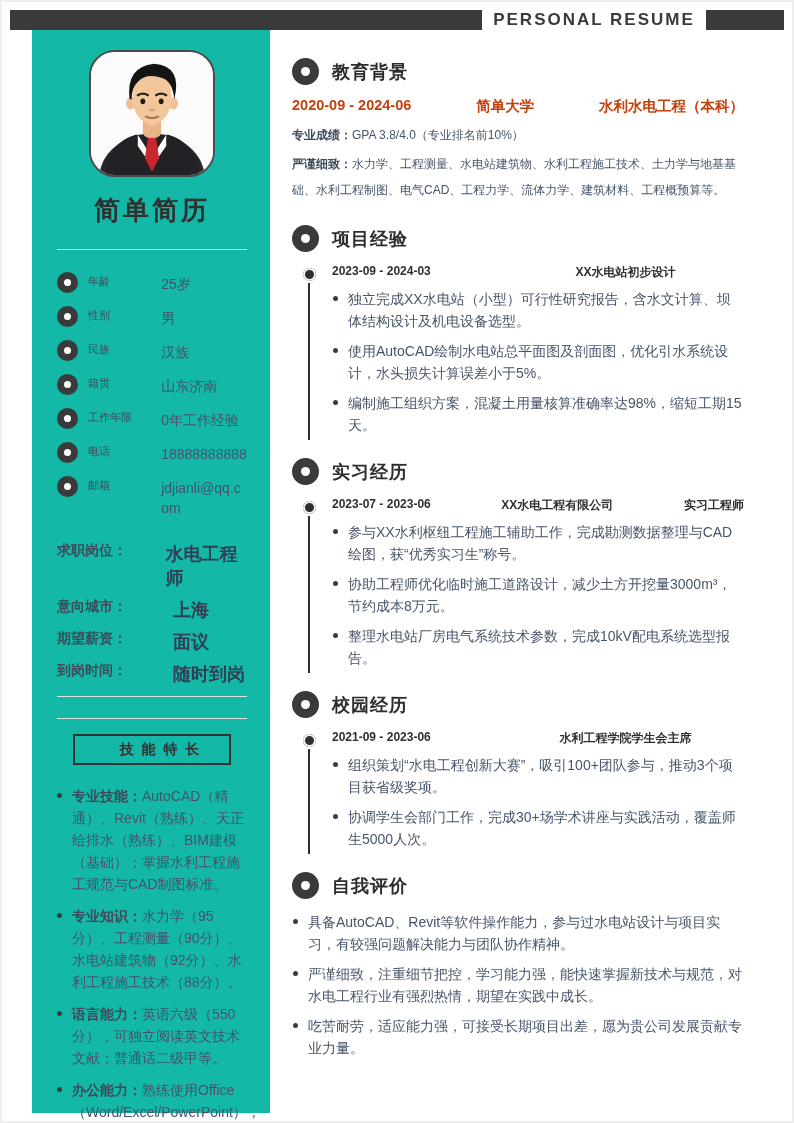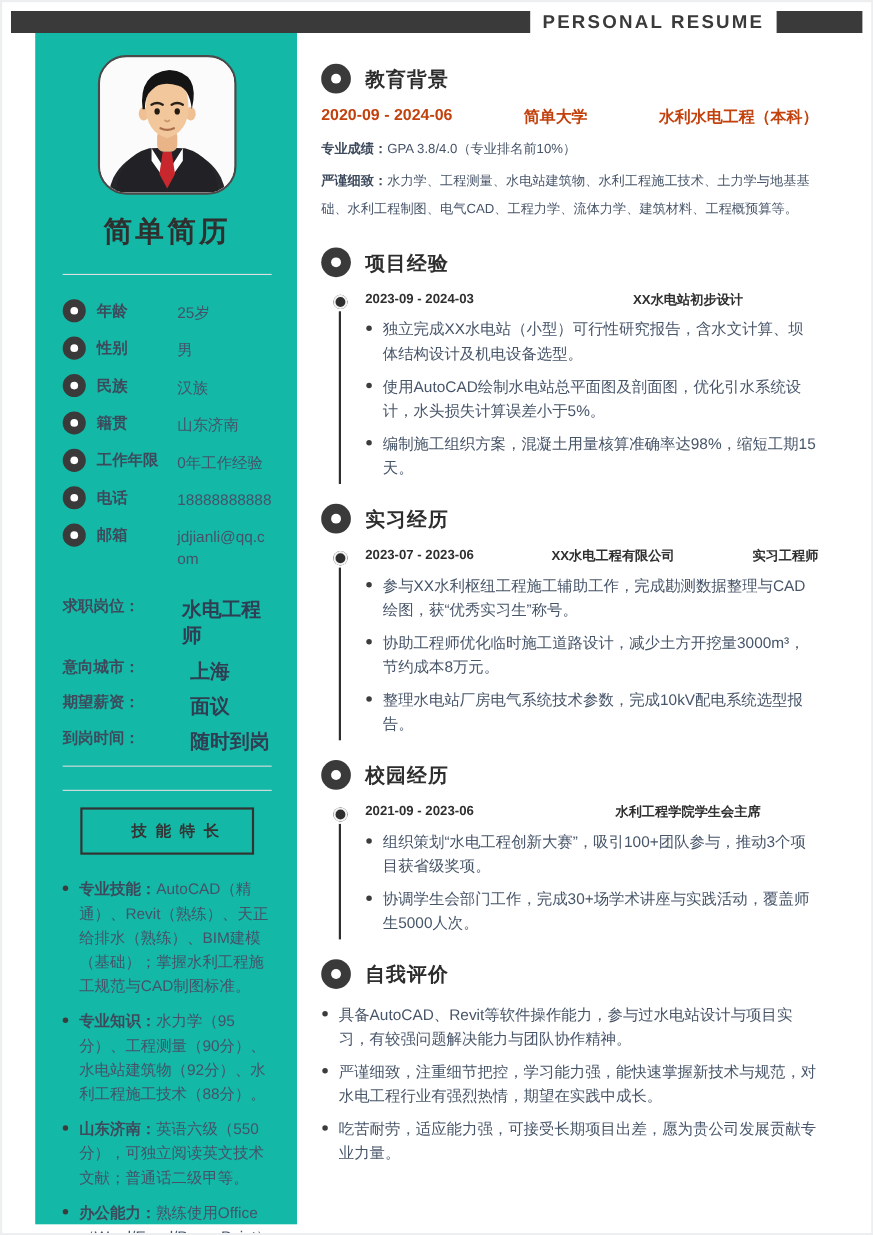--- a/index.html
+++ b/index.html
@@ -23,32 +23,32 @@
   .name{ text-align:center; font-size:26px; font-weight:bold; color:#2f2f2f;
          letter-spacing:3px; margin-top:16px; }
   .divider{ height:1px; background:#dcdee1; margin-top:21px; }
 
   .info-list{ margin-top:22px; }
   .info-row{ display:flex; align-items:flex-start; margin-bottom:12px; }
   .donut{ flex:0 0 21px; width:21px; height:21px; border-radius:50%; background:#3a3a3a;
           position:relative; margin-right:10px; }
   .donut::after{ content:''; position:absolute; left:7px; top:7px; width:7px; height:7px;
                  border-radius:50%; background:#fff; }
-  .info-label{ width:75px; font-size:14px; font-weight:bold; color:#3d4a5c; padding-top:2px; }
+  .info-label{ width:75px; font-size:11px; font-weight:normal; color:#3d4a5c; padding-top:2px; }
   .info-value{ width:88px; font-size:14px; color:#44536a; padding-top:2px;
                word-break:break-all; line-height:20px; }
 
   .intent{ margin-top:24px; }
   .intent-row{ display:flex; margin-bottom:8px; }
   .intent-label{ width:82px; font-size:14px; font-weight:bold; color:#3d4a5c; }
   .intent-value{ font-size:18px; font-weight:bold; color:#2f3e52;margin-left:34px; }
 
   .divider2{ height:1px; background:#dcdee1; margin-top:10px; }
   .divider3{ height:1px; background:#dcdee1; margin-top:21px; }
-  .skills-box{ width:158px; height:43px; margin:15px auto 0; border:2px solid #333;
+  .skills-box{ width:158px; height:31px; margin:15px auto 0; border:2px solid #333;
                display:flex; align-items:center; justify-content:center;padding-left:17px; }
   .skills-box span{ font-size:14px; font-weight:bold; color:#333; letter-spacing:2px; }
   .skills-list{ list-style:none; margin-top:20px; }
   .skills-list li{ position:relative; padding-left:15px; margin-bottom:10px;
                    font-size:14px; line-height:22px; color:#44536a; }
   .skills-list li::before{ content:''; position:absolute; left:0; top:8px; width:5px; height:5px;
                            border-radius:50%; background:#3c3c3c; }
   .skills-list b{ color:#3d4a5c; }
 
   
@@ -177,21 +177,21 @@
     <div class="divider2"></div>
     <div class="divider3"></div>
 
     <div class="skills-box">
       <span>技 能 特 长</span>
     </div>
 
     <ul class="skills-list">
       <li><b>专业技能：</b><span>AutoCAD（精通）、Revit（熟练）、天正给排水（熟练）、BIM建模（基础）；掌握水利工程施工规范与CAD制图标准。</span></li>
       <li><b>专业知识：</b><span>水力学（95分）、工程测量（90分）、水电站建筑物（92分）、水利工程施工技术（88分）。</span></li>
-      <li><b>山东济南：</b><span>英语六级（550分），可独立阅读英文技术文献；普通话二级甲等。</span></li>
+      <li><b>语言能力：</b><span>英语六级（550分），可独立阅读英文技术文献；普通话二级甲等。</span></li>
       <li><b>办公能力：</b><span>熟练使用Office（Word/Excel/PowerPoint），能独立完成项目报告与数据分析。</span></li>
     </ul>
   </div>
 
   <div class="main">
 
     <div class="section">
       <div class="sec-head">
         <span class="sec-icon"></span>
         <span class="sec-title">教育背景</span>

